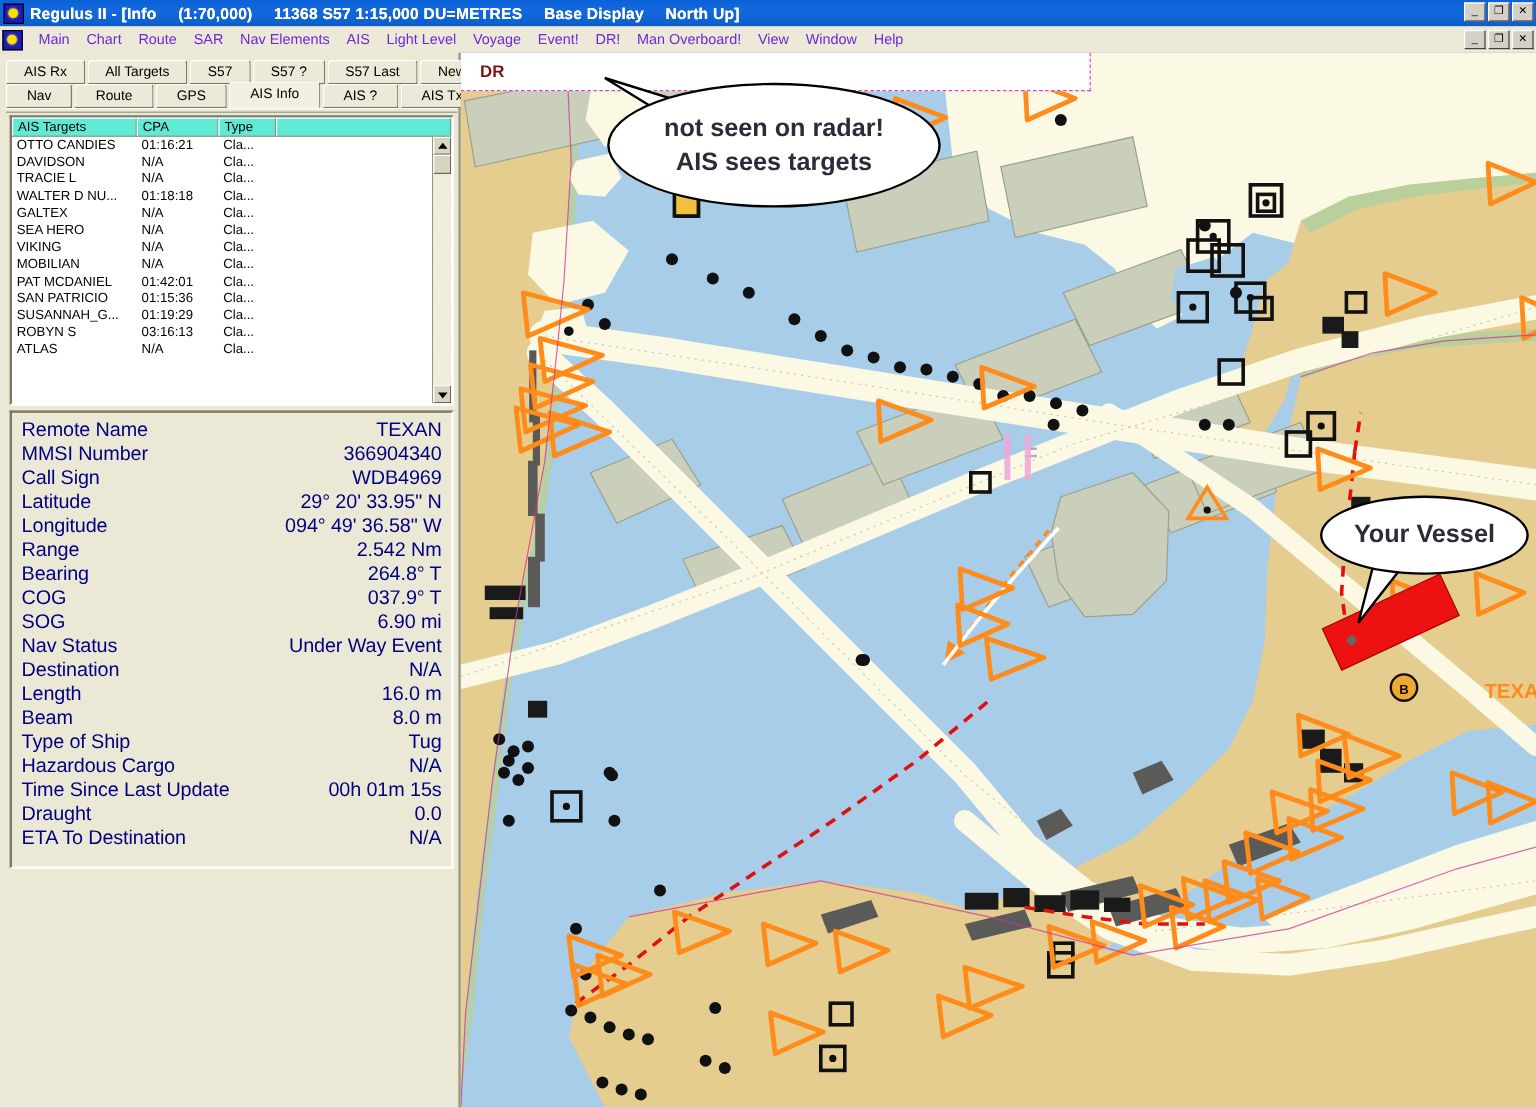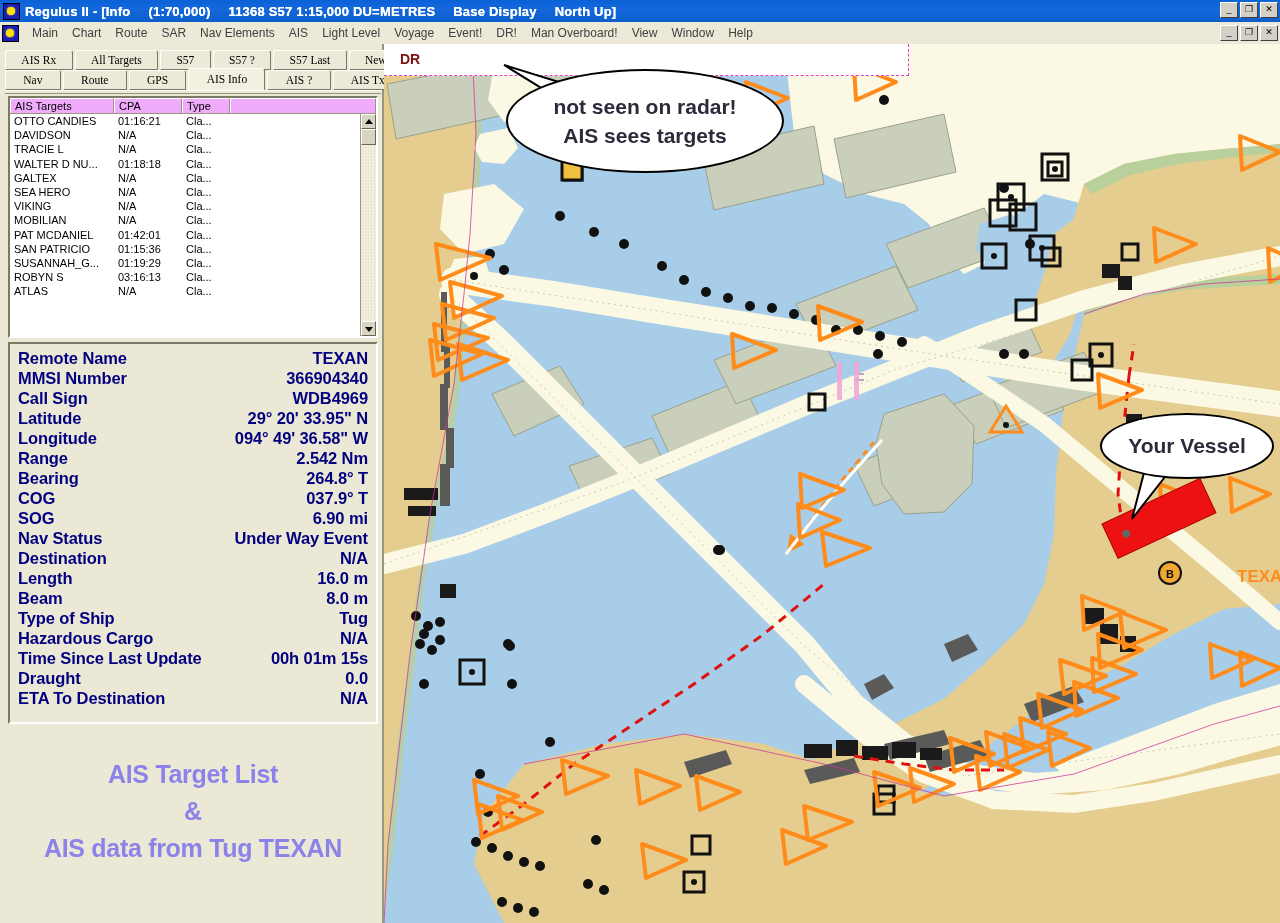--- a/index.html
+++ b/index.html
@@ -38,34 +38,34 @@
   }
 
   
   .menubar{
     position:absolute;left:0;top:22px;width:1280px;height:22px;
     background:#ece9d8;display:flex;align-items:center;
     border-bottom:1px solid #c6c2b0;
   }
   .menubar .app-icon{background:#1b1bbb;margin-left:2px;margin-right:6px;}
   .menu-item{
-    font-size:12px;color:#404040;padding:2px 7px;white-space:nowrap;cursor:default;
+    font-size:12px;color:#6d28d9;padding:2px 7px;white-space:nowrap;cursor:default;
   }
   .win-btns2{position:absolute;right:2px;top:3px;display:flex;gap:2px;}
 
   
   .leftpanel{
     position:absolute;left:0;top:44px;width:384px;height:879px;
     background:#ece8d6;
     border-right:2px solid #9a9580;
     box-sizing:border-box;
   }
 
   
-  .tabrow{position:absolute;left:5px;width:400px;height:21px;display:flex;font-family:Liberation Serif, serif;}
+  .tabrow{position:absolute;left:5px;width:400px;height:21px;display:flex;}
   .tabrow.r1{top:6px;}
   .tabrow.r2{top:26px;}
   .tab{
     flex:1 1 auto;margin-right:2px;height:20px;line-height:19px;text-align:center;
     font-size:11.5px;color:#000;background:#ece9d8;
     border:1px solid #fff;border-right-color:#7c7866;border-bottom-color:#7c7866;
     border-radius:3px 3px 0 0;box-sizing:border-box;cursor:default;white-space:nowrap;
   }
   .tab.active{
     background:#f3f0e2;font-weight:normal;height:23px;line-height:21px;
@@ -74,21 +74,21 @@
   .tabsep{position:absolute;left:5px;top:46px;width:376px;height:2px;
     border-top:1px solid #fff;border-bottom:1px solid #9a9580;}
 
   
   .listbox{
     position:absolute;left:8px;top:52px;width:370px;height:242px;
     background:#ffffff;box-sizing:border-box;
     border:2px solid;border-color:#7c7866 #ffffff #ffffff #7c7866;
   }
   .lhead{
-    display:flex;height:16px;background:#f0abfc;
+    display:flex;height:16px;background:#5eead4;
     border-bottom:1px solid #9a9580;box-sizing:border-box;
   }
   .lhead div{
     font-size:11px;line-height:15px;padding-left:4px;color:#000;
     border-right:1px solid #9a9580;box-sizing:border-box;
     border-top:1px solid #fff;border-left:1px solid #fff;
   }
   .c-name{width:104px;}
   .c-cpa{width:68px;}
   .c-type{width:48px;}
@@ -120,21 +120,21 @@
 
   
   .infobox{
     position:absolute;left:8px;top:298px;width:370px;height:382px;
     background:#ece8d6;box-sizing:border-box;
     border:2px solid;border-color:#7c7866 #ffffff #ffffff #7c7866;
     padding:4px 8px 0 8px;
   }
   .irow{
     display:flex;justify-content:space-between;align-items:baseline;
-    font-size:16.5px;font-weight:bold;color:#000080;line-height:20px;
+    font-size:16.5px;font-weight:normal;color:#000080;line-height:20px;
     letter-spacing:-.1px;white-space:nowrap;
   }
   .irow .lbl{text-align:left;}
   .irow .val{text-align:right;}
 
   
   .caption{
     position:absolute;left:8px;top:712px;width:370px;text-align:center;
     color:#8b82ea;font-size:25px;font-weight:bold;line-height:37px;
     letter-spacing:-.3px;
@@ -393,25 +393,20 @@
             <div class="lbl">Draught</div>
             <div class="val">0.0</div>
           </div>
           <div class="irow">
             <div class="lbl">ETA To Destination</div>
             <div class="val">N/A</div>
           </div>
         </div>
     </div>
 
-    <div class="caption">
-      <div>AIS Target List</div>
-      <div>&amp;</div>
-      <div>AIS data from Tug TEXAN</div>
-    </div>
   </div>
 
   <div class="chartwin">
 
     <svg class="chart" viewBox="0 0 896 879">
       <defs>
         <pattern id="hatch" width="6" height="6" patternUnits="userSpaceOnUse" patternTransform="rotate(35)">
           <rect width="6" height="6" fill="#fbf8e3"></rect>
           <line x1="0" y1="0" x2="0" y2="6" stroke="#d9d4b8" stroke-width="1"></line>
         </pattern>

